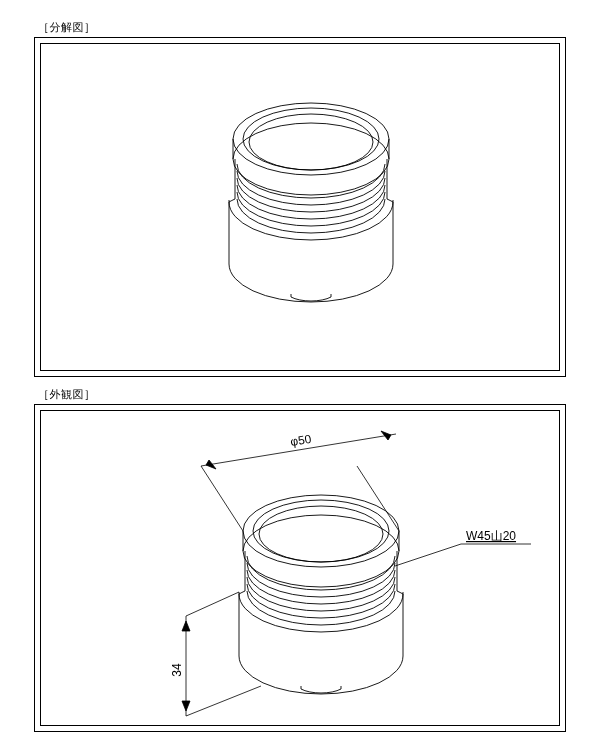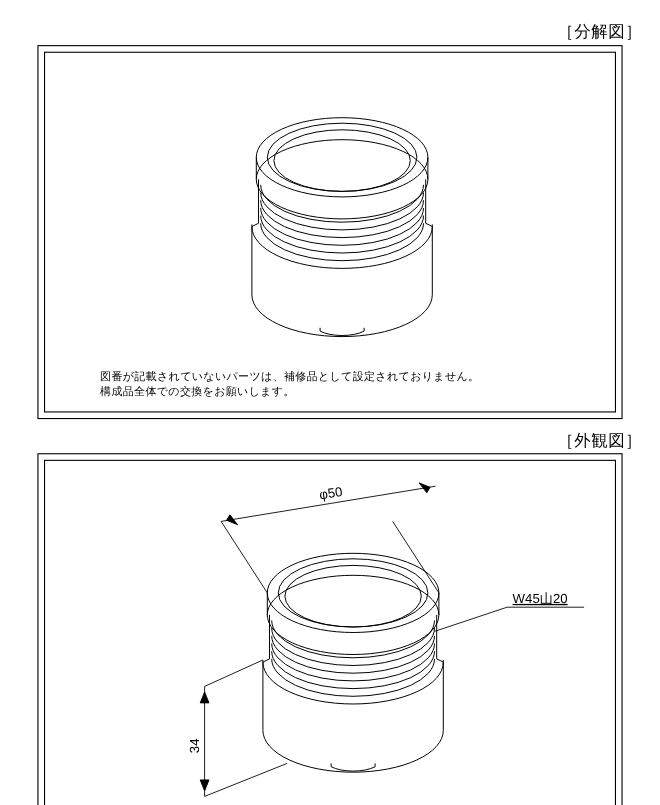--- a/index.html
+++ b/index.html
@@ -6,24 +6,23 @@
     margin: 0;
     padding: 16px;
     background: #fff;
     font-family: "MS Gothic", "Hiragino Sans", sans-serif;
     font-size: 11px;
     color: #000;
     width: 600px;
     box-sizing: border-box;
   }
   .section-title {
-    font-size: 15px;
+    font-size: 11px;
     margin: 4px 0 2px 22px;
     letter-spacing: 0.5px;
-    text-align: right;
   }
   .frame {
     border: 1px solid #000;
     margin: 0 18px 10px 18px;
     box-sizing: border-box;
   }
   .frame.top { height: 340px; }
   .frame.bottom { height: 328px; }
   .inner {
     border: 1px solid #000;
@@ -80,24 +79,20 @@
         <path d="M 76 5 A 82 38 0 0 1 82 8"></path>
         <path d="M -82 8 A 82 38 0 0 0 82 8"></path>
 
         <path d="M -82 70 A 82 38 0 0 0 82 70"></path>
 
         <path d="M -20 103 A 25 10 0 0 0 20 103"></path>
         <path d="M -20 100 L -20 103"></path>
         <path d="M 20 100 L 20 103"></path>
       </g>
     </svg>
-    <div class="note">
-      <span>図番が記載されていないパーツは、補修品として設定されておりません。</span><br>
-      <span>構成品全体での交換をお願いします。</span>
-    </div>
   </div>
 </div>
 
 <div class="section-title">［外観図］</div>
 <div class="frame bottom">
   <div class="inner">
     <svg width="550" height="315" viewBox="0 0 550 315">
       <g transform="translate(280,175)" stroke="#000" stroke-width="0.9" fill="none">
 
         <ellipse cx="0" cy="-55" rx="78" ry="36"></ellipse>

